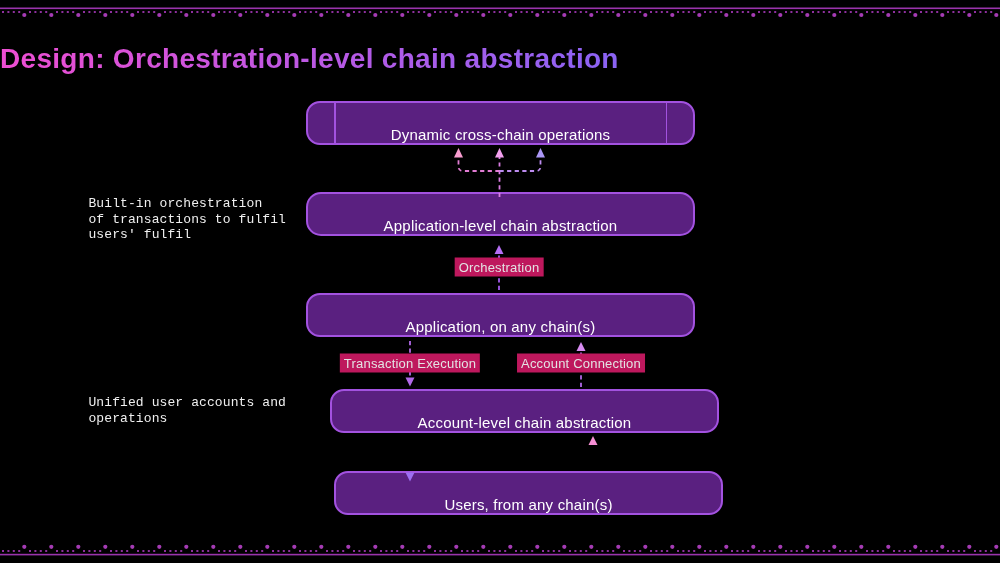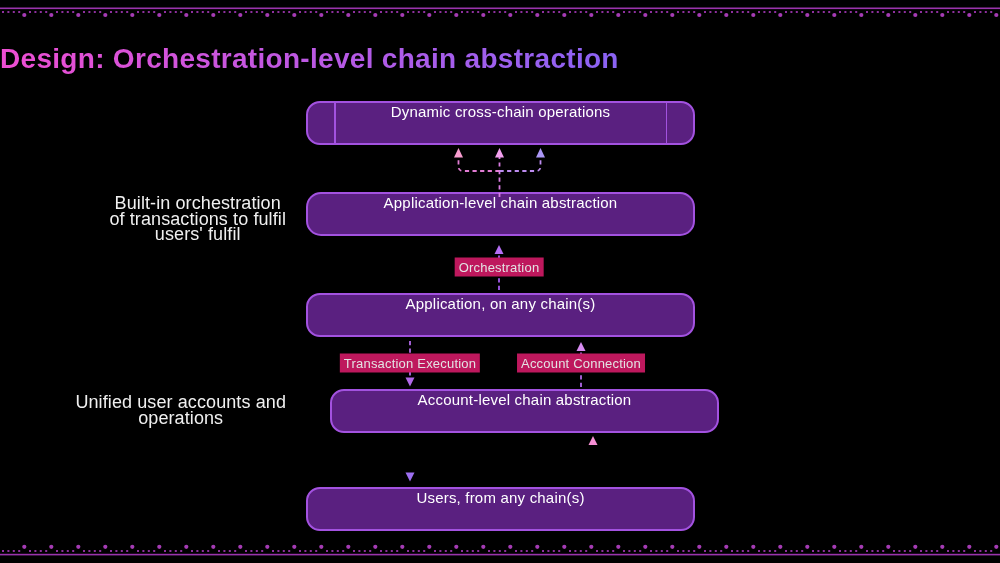--- a/index.html
+++ b/index.html
@@ -12,39 +12,39 @@
   .deco-bottom{top:543px;}
   .title-wrap{position:absolute;top:43px;left:0;width:100%;text-align:left;}
   .title{
     display:inline-block;font-size:28px;font-weight:700;letter-spacing:.3px;
     background:linear-gradient(90deg,var(--title-gradient-start,#ee4ed2),var(--title-gradient-end,#8a63f4));
     -webkit-background-clip:text;background-clip:text;color:transparent;
   }
   .node{
     position:absolute;left:306px;width:389px;height:44px;box-sizing:border-box;
     background:var(--box-fill,#5a2080);border:2px solid var(--box-border,#a352e0);
-    border-radius:14px;display:flex;align-items:flex-start;justify-content:center;
+    border-radius:14px;display:flex;align-items:flex-end;justify-content:center;
     color:#fff;font-size:15px;font-weight:500;letter-spacing:.2px;
   }
   .node-1{top:101px;}
   .node-2{top:192px;border-radius:15px;}
   .node-3{top:293px;}
   .node-4{top:389px;margin-left:24px;}
-  .node-5{top:487px;}
+  .node-5{top:471px;margin-left:28px;}
   .seg{position:absolute;top:0;bottom:0;width:1.5px;background:var(--box-border,#a352e0);}
   .seg-left{left:26px;}
   .seg-right{right:26px;}
   .arrow{position:absolute;overflow:visible;}
   .arrow-label{
     position:absolute;transform:translate(-50%,-50%);background:#be185d;
     padding:2px 4px;font-size:13px;color:#e3e3e3;white-space:nowrap;letter-spacing:.2px;
   }
   .note{
-    position:absolute;right:714px;text-align:center;color:#f0f0f0;
-    font-size:18px;line-height:15.5px;letter-spacing:.1px;
+    position:absolute;right:714px;text-align:left;color:#f0f0f0;
+    font-size:13px;line-height:15.5px;letter-spacing:.1px;font-family:Liberation Mono, monospace;
   }
   .note-1{top:196px;}
   .note-2{top:395px;}
 </style>
 </head>
 <body>
 
 <div class="slide">
 
   <svg class="deco deco-top" width="1000" height="20">

